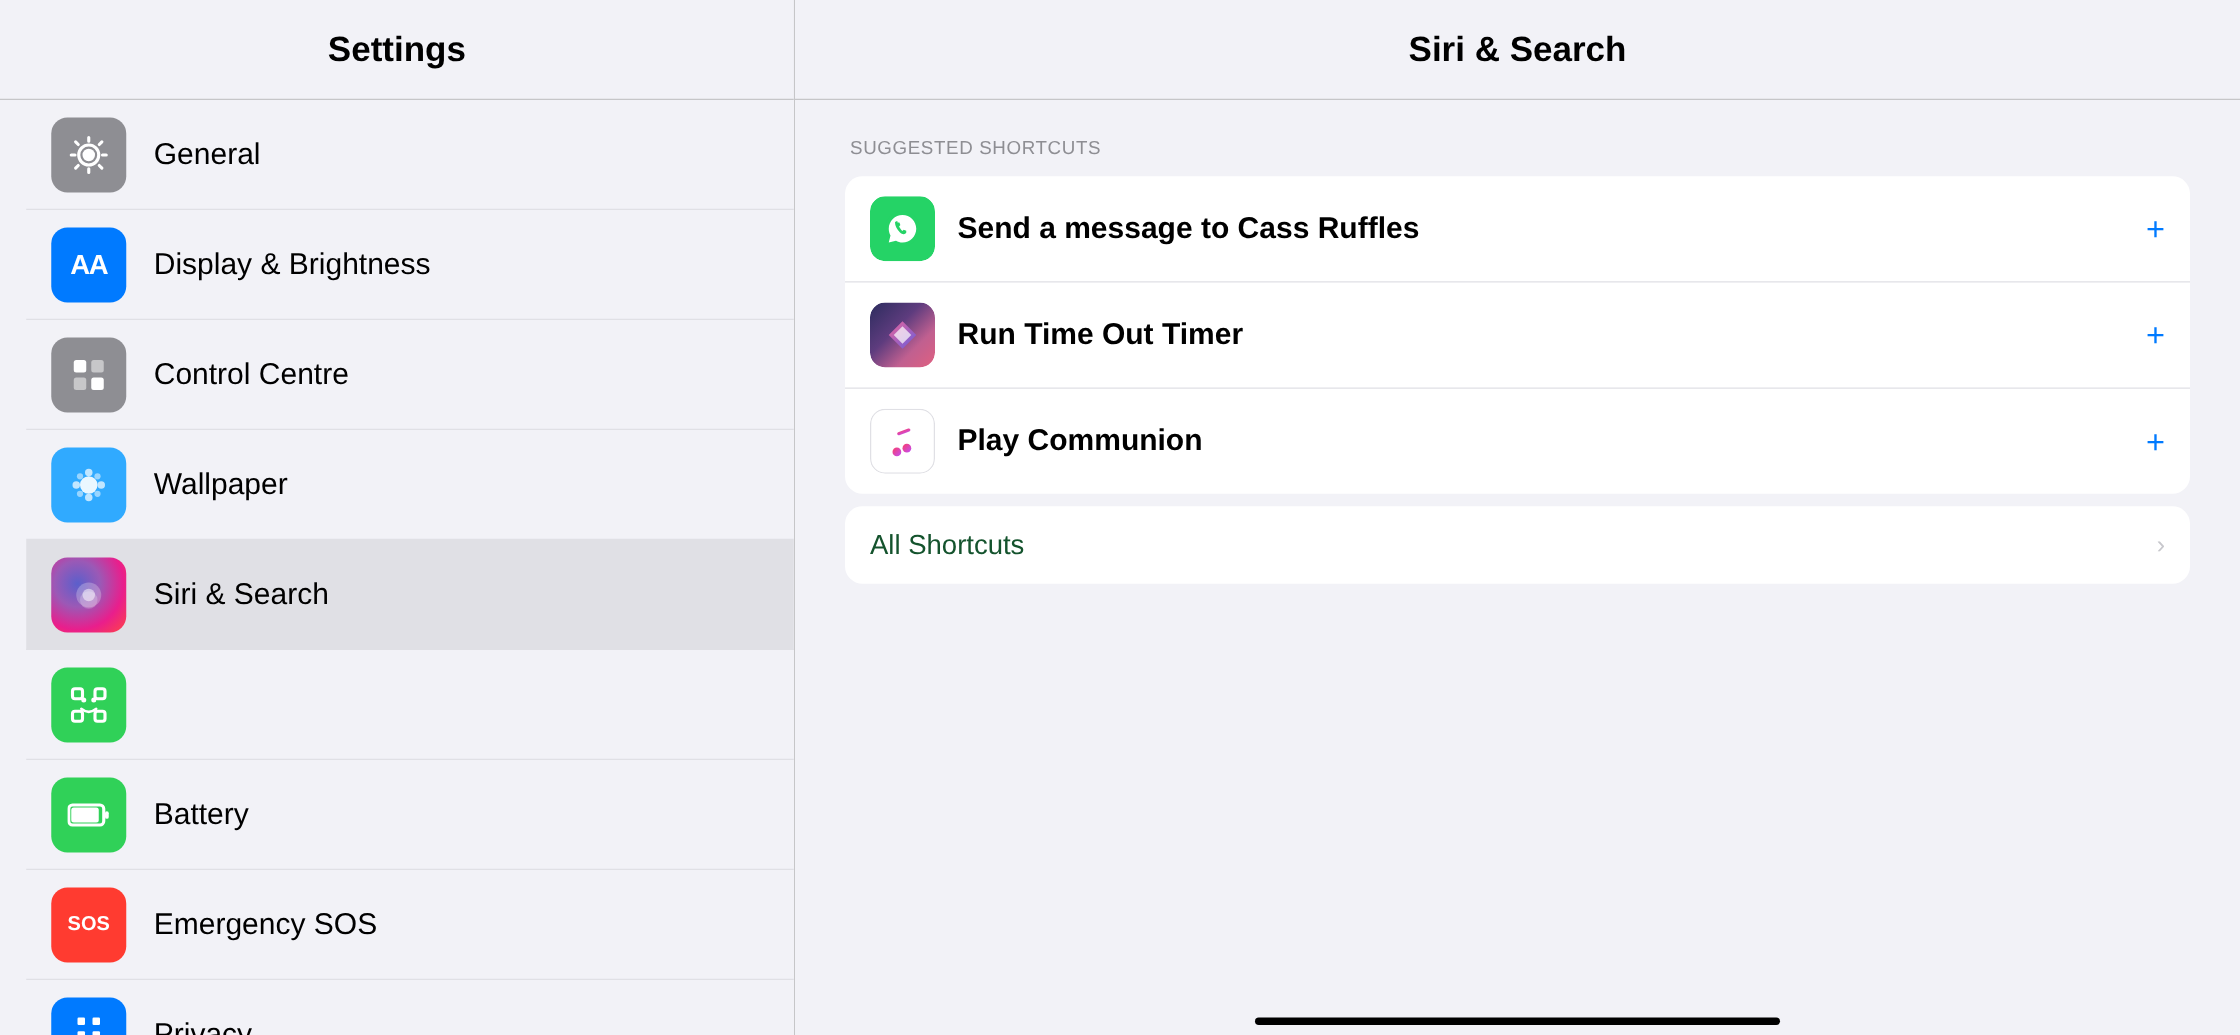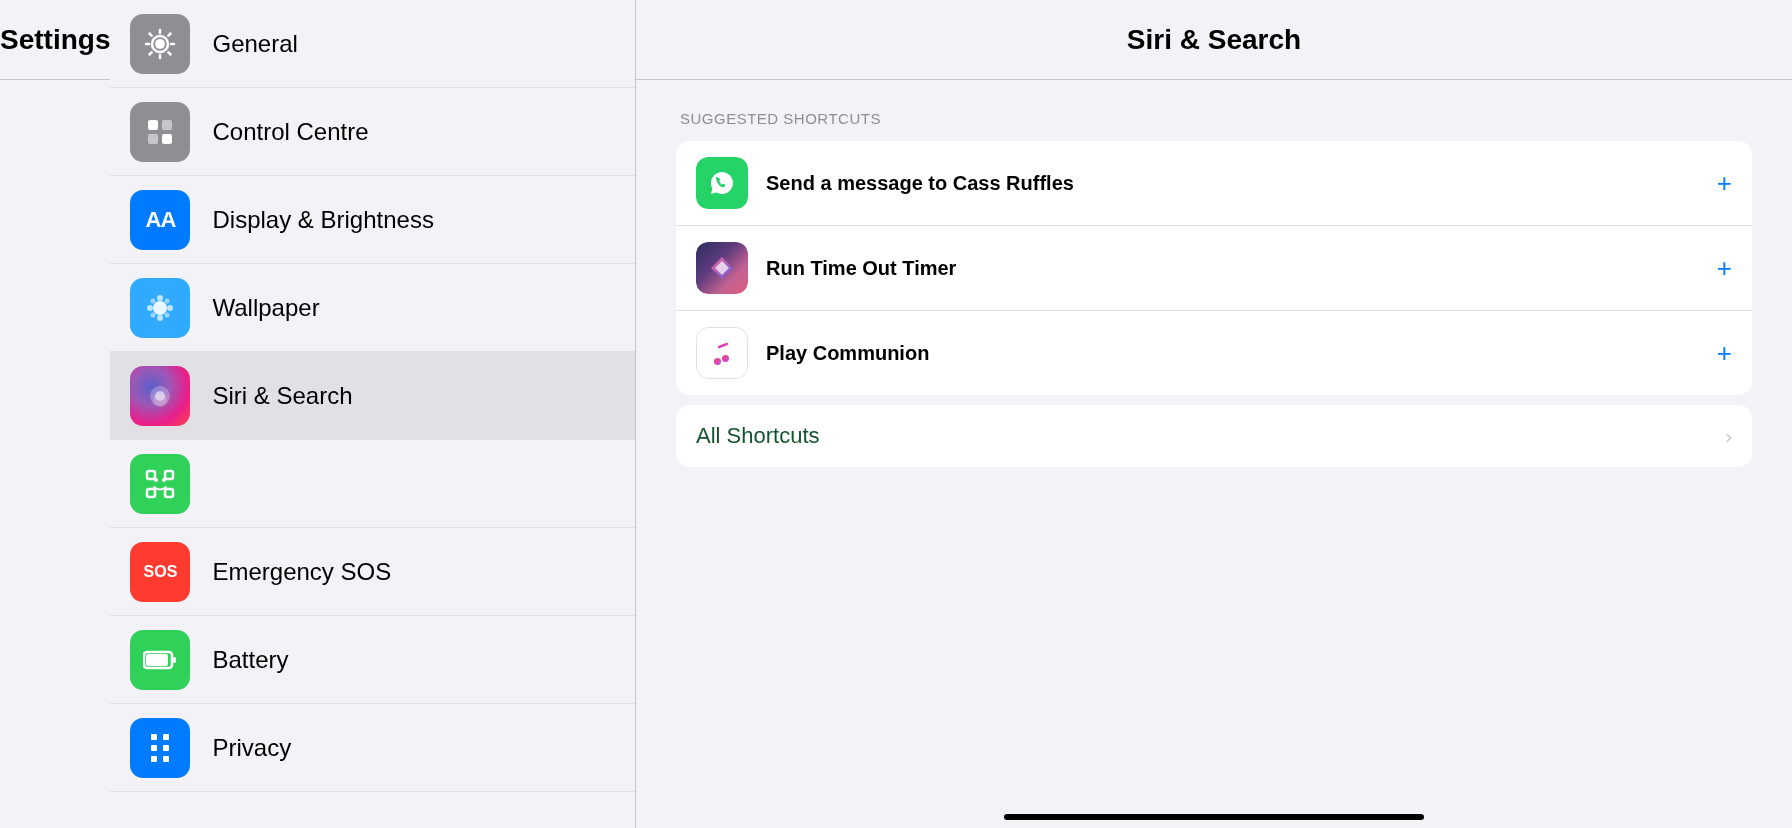--- a/index.html
+++ b/index.html
@@ -11,21 +11,21 @@
       height: 828px;
       width: 1792px;
       overflow: hidden;
     }
 
     
     .left-panel {
       width: 636px;
       background: #f2f2f7;
       display: flex;
-      flex-direction: row;
+      flex-direction: column;
       border-right: 1px solid #c6c6c8;
     }
 
     .left-header {
       height: 80px;
       display: flex;
       align-items: center;
       justify-content: center;
       background: #f2f2f7;
       border-bottom: 1px solid #c6c6c8;
@@ -34,20 +34,21 @@
     .left-header-title {
       font-size: 28px;
       font-weight: 700;
       color: #000;
     }
 
     .settings-list {
       flex: 1;
       overflow-y: auto;
       background: #f2f2f7;
+      padding-left: 21px;
     }
 
     .settings-item {
       display: flex;
       align-items: center;
       padding: 0 20px;
       height: 88px;
       background: #f2f2f7;
       border-bottom: 1px solid #e0e0e5;
       cursor: pointer;
@@ -154,21 +155,21 @@
       align-items: center;
       justify-content: center;
       overflow: hidden;
     }
 
     .card-text {
       flex: 1;
     }
 
     .card-title {
-      font-size: 20px;
+      font-size: 24px;
       font-weight: 600;
       color: #000;
     }
 
     .card-subtitle {
       font-size: 17px;
       color: #8e8e93;
       margin-top: 2px;
     }
 
@@ -289,36 +290,36 @@
         <svg width="34" height="34" viewBox="0 0 34 34" fill="none" xmlns="http://www.w3.org/2000/svg">
           <circle cx="17" cy="17" r="5" fill="white"></circle>
           <path d="M17 3v3M17 28v3M3 17h3M28 17h3M6.5 6.5l2.1 2.1M25.4 25.4l2.1 2.1M6.5 27.5l2.1-2.1M25.4 8.6l2.1-2.1" stroke="white" stroke-width="2.5" stroke-linecap="round"></path>
           <circle cx="17" cy="17" r="8" stroke="white" stroke-width="2.5" fill="none"></circle>
         </svg>
       </div>
       <span class="settings-label">General</span>
     </div>
 
     <div class="settings-item">
+      <div class="settings-icon icon-display">
+        <span style="color:white; font-size:22px; font-weight:700; letter-spacing:-1px;">AA</span>
+      </div>
+      <span class="settings-label">Display &amp; Brightness</span>
+    </div>
+
+    <div class="settings-item">
       <div class="settings-icon icon-control">
         <svg width="34" height="34" viewBox="0 0 34 34" fill="none">
           <rect x="5" y="5" width="10" height="10" rx="2" fill="white"></rect>
           <rect x="19" y="5" width="10" height="10" rx="2" fill="white" opacity="0.5"></rect>
           <rect x="5" y="19" width="10" height="10" rx="2" fill="white" opacity="0.5"></rect>
           <rect x="19" y="19" width="10" height="10" rx="2" fill="white"></rect>
         </svg>
       </div>
       <span class="settings-label">Control Centre</span>
-    </div>
-
-    <div class="settings-item">
-      <div class="settings-icon icon-display">
-        <span style="color:white; font-size:22px; font-weight:700; letter-spacing:-1px;">AA</span>
-      </div>
-      <span class="settings-label">Display &amp; Brightness</span>
     </div>
 
     <div class="settings-item">
       <div class="settings-icon icon-wallpaper">
         <svg width="34" height="34" viewBox="0 0 34 34" fill="none">
           <circle cx="17" cy="17" r="7" fill="white" opacity="0.9"></circle>
           <circle cx="17" cy="7" r="3" fill="white" opacity="0.7"></circle>
           <circle cx="17" cy="27" r="3" fill="white" opacity="0.7"></circle>
           <circle cx="7" cy="17" r="3" fill="white" opacity="0.7"></circle>
           <circle cx="27" cy="17" r="3" fill="white" opacity="0.7"></circle>
@@ -350,35 +351,35 @@
           <rect x="4" y="22" width="8" height="8" rx="2" stroke="white" stroke-width="2.5" fill="none"></rect>
           <rect x="22" y="22" width="8" height="8" rx="2" stroke="white" stroke-width="2.5" fill="none"></rect>
           <circle cx="13" cy="13" r="2" fill="white"></circle>
           <circle cx="21" cy="13" r="2" fill="white"></circle>
           <path d="M11 20 Q17 25 23 20" stroke="white" stroke-width="2" fill="none" stroke-linecap="round"></path>
         </svg>
       </div>
     </div>
 
     <div class="settings-item">
-      <div class="settings-icon icon-sos">
-        <span style="color:white; font-size:16px; font-weight:800; letter-spacing:0px;">SOS</span>
-      </div>
-      <span class="settings-label">Emergency SOS</span>
-    </div>
-
-    <div class="settings-item">
       <div class="settings-icon icon-battery">
         <svg width="34" height="20" viewBox="0 0 34 20" fill="none">
           <rect x="1" y="2" width="28" height="16" rx="3" stroke="white" stroke-width="2.5" fill="none"></rect>
           <rect x="3" y="4" width="22" height="12" rx="2" fill="white"></rect>
           <rect x="30" y="7" width="3" height="6" rx="1.5" fill="white"></rect>
         </svg>
       </div>
       <span class="settings-label">Battery</span>
+    </div>
+
+    <div class="settings-item">
+      <div class="settings-icon icon-sos">
+        <span style="color:white; font-size:16px; font-weight:800; letter-spacing:0px;">SOS</span>
+      </div>
+      <span class="settings-label">Emergency SOS</span>
     </div>
 
     <div class="settings-item">
       <div class="settings-icon icon-privacy">
         <svg width="34" height="34" viewBox="0 0 34 34" fill="none">
           <rect x="8" y="3" width="6" height="6" rx="1" fill="white"></rect>
           <rect x="8" y="14" width="6" height="6" rx="1" fill="white"></rect>
           <rect x="8" y="25" width="6" height="6" rx="1" fill="white"></rect>
           <rect x="20" y="3" width="6" height="6" rx="1" fill="white"></rect>
           <rect x="20" y="14" width="6" height="6" rx="1" fill="white"></rect>

